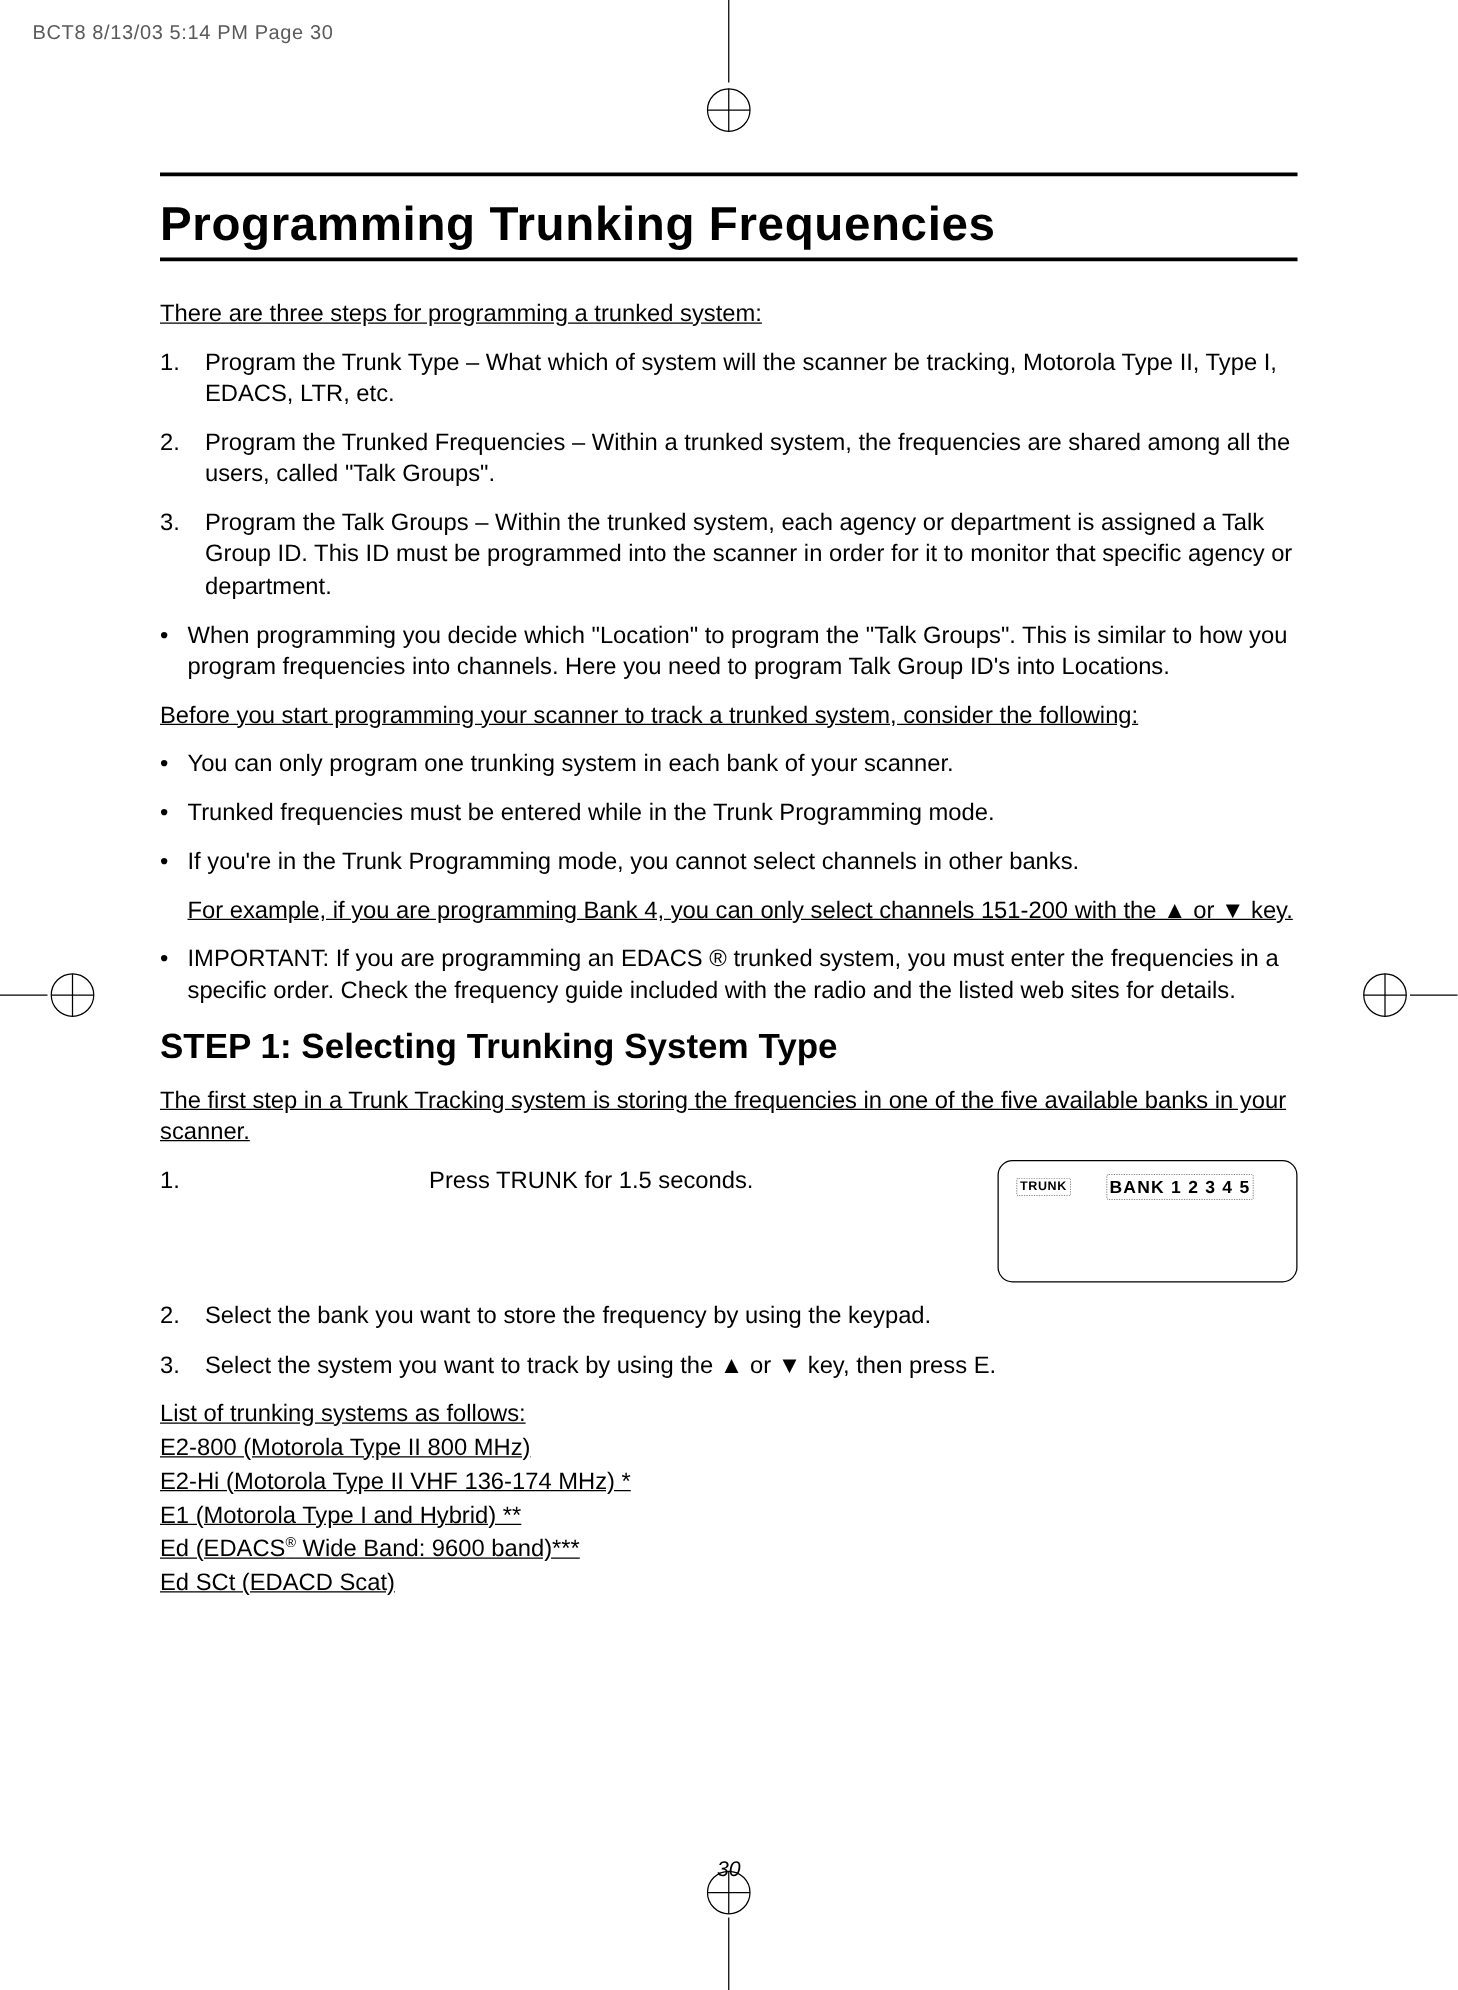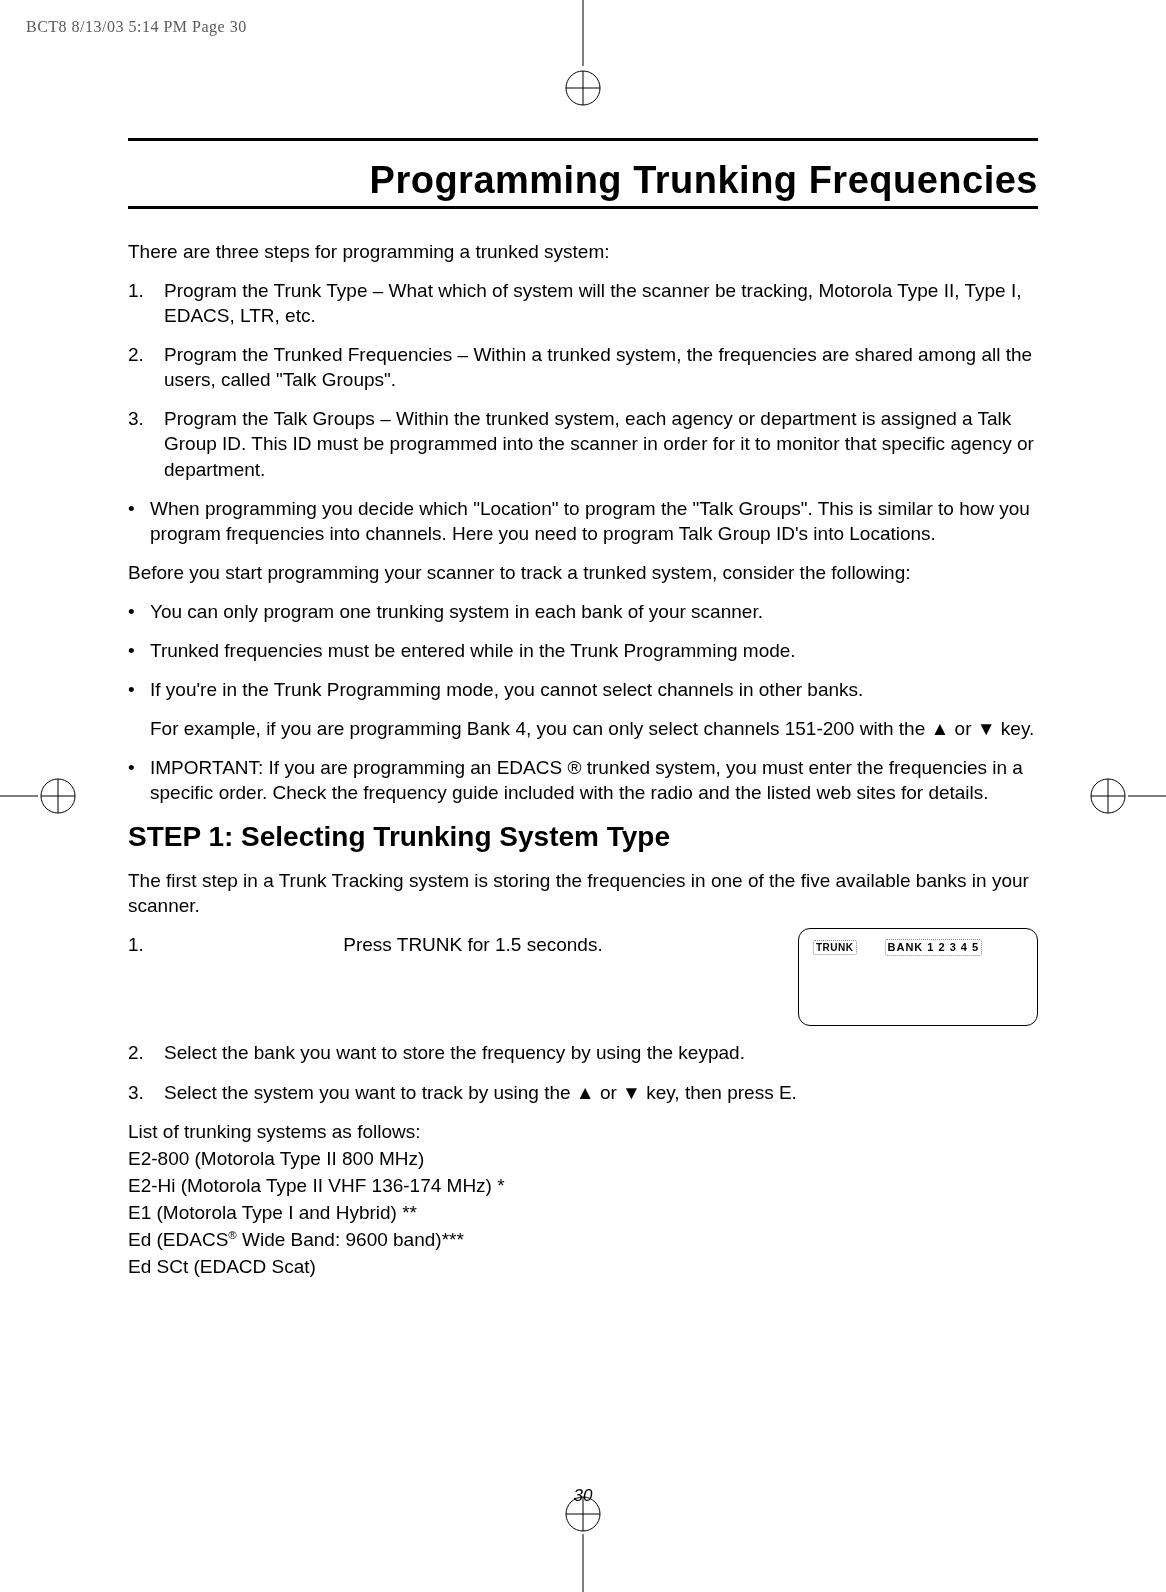--- a/index.html
+++ b/index.html
@@ -8,21 +8,21 @@
     background: #fff;
     width: 1166px;
     height: 1592px;
     position: relative;
     color: #000;
   }
   .header-meta {
     position: absolute;
     top: 18px;
     left: 26px;
-    font-family: Liberation Serif, serif;
+    font-family: Liberation Sans, sans-serif;
     font-size: 16px;
     letter-spacing: 0.5px;
     color: #5a5a5a;
   }
   .crop-top {
     position: absolute;
     top: -4px;
     left: 50%;
     transform: translateX(-50%);
     width: 36px;
@@ -56,27 +56,27 @@
     position: absolute;
     top: 138px;
     left: 128px;
     width: 910px;
   }
   .rule-thick { border-top: 3px solid #000; margin-bottom: 2px; }
   h1.title {
     font-family: Arial, Helvetica, sans-serif;
     font-weight: 900;
     font-size: 38px;
-    text-align: right;
+    text-align: left;
     letter-spacing: 0.5px;
     padding: 2px 0 4px 0;
     margin-top: 16px;
   }
   .body-text { margin-top: 30px; font-size: 19px; line-height: 1.32; }
-  .body-text p { margin-bottom: 14px; }
+  .body-text p { margin-bottom: 14px; text-decoration: underline; }
   ol.num { list-style: none; margin-bottom: 14px; }
   ol.num li { display: flex; margin-bottom: 14px; }
   ol.num li .n { width: 36px; flex-shrink: 0; }
   ol.num li .t { flex: 1; }
   ul.bul { list-style: none; margin-bottom: 14px; }
   ul.bul li { display: flex; margin-bottom: 14px; }
   ul.bul li .b { width: 22px; flex-shrink: 0; }
   ul.bul li .t { flex: 1; }
   .indent { margin-left: 22px; margin-bottom: 14px; }
   h2.step {
@@ -98,21 +98,21 @@
   }
   .dotted-box { display: inline-block; padding: 1px 3px; font-size: 10px; font-weight: bold; letter-spacing: 0.5px; position: relative; }
   .dotted-box::before {
     content: "";
     position: absolute;
     inset: 0;
     border: 1px dotted #888;
     border-radius: 2px;
   }
   .display-box .row1 { display: flex; align-items: center; gap: 28px; }
-  .display-box .bank-nums { font-size: 11px; font-weight: bold; letter-spacing: 1px; }
+  .display-box .bank-nums { font-size: 14px; font-weight: bold; letter-spacing: 1px; }
   .syslist { margin-top: 2px; }
   .syslist p { margin-bottom: 2px; }
   .pagenum {
     position: absolute;
     bottom: 86px;
     left: 50%;
     transform: translateX(-50%);
     font-size: 17px;
     font-style: italic;
   }

